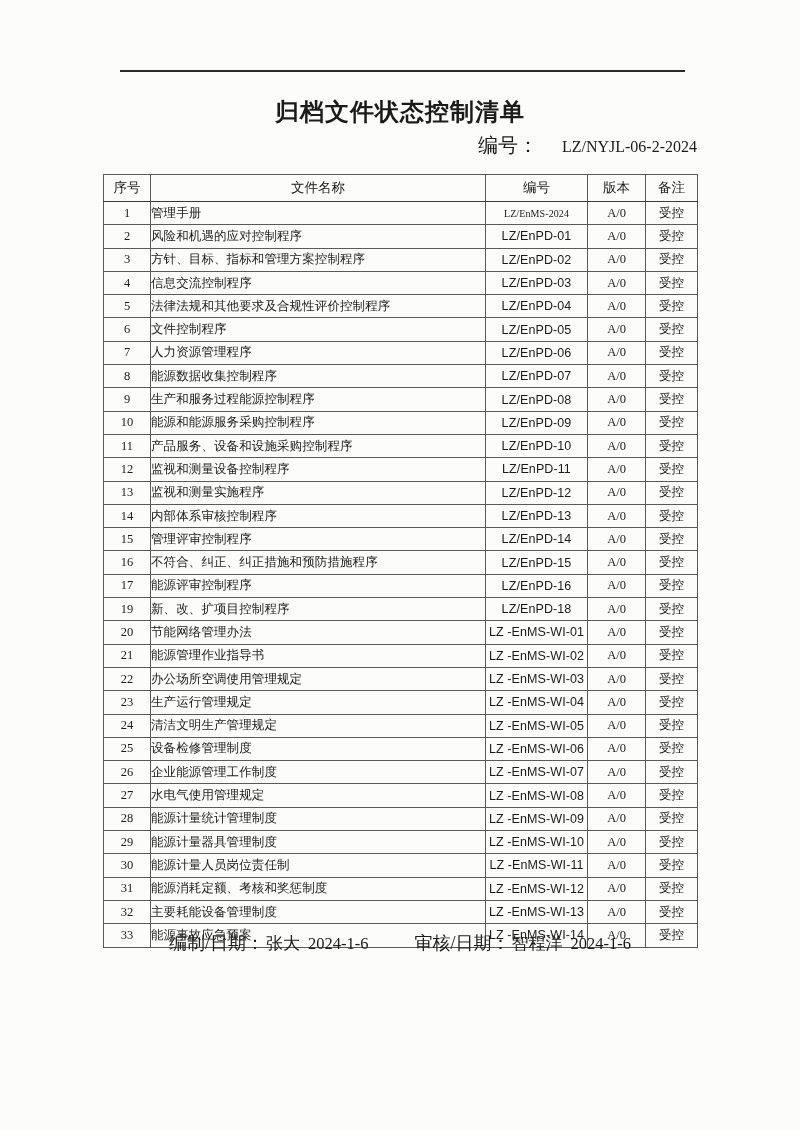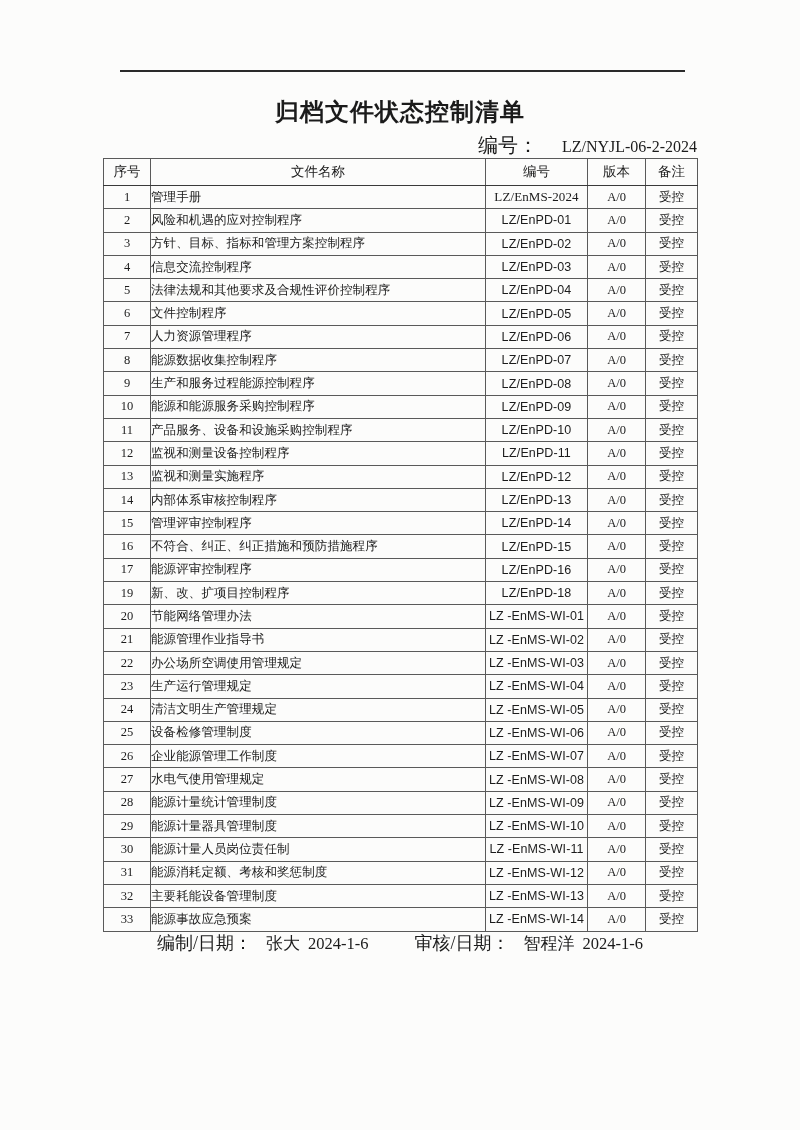--- a/index.html
+++ b/index.html
@@ -68,21 +68,21 @@
   .doc-number .value {
     font-family: "Liberation Serif", "DejaVu Serif", serif;
     font-size: 16px;
     margin-left: 24px;
   }
 
   
   .table-wrap {
     position: absolute;
     left: 103px;
-    top: 158px;
+    top: 174px;
     width: 594px;
   }
   table.doc-table {
     border-collapse: collapse;
     width: 594px;
     table-layout: fixed;
     border-top: 1.6px solid #2b2b2b;
     border-bottom: 1.6px solid #2b2b2b;
     border-left: 1.6px solid #2b2b2b;
     border-right: 1.6px solid #2b2b2b;
@@ -125,21 +125,21 @@
     letter-spacing: 0.1px;
   }
   td.code {
     text-align: center;
     font-family: "Liberation Sans", "DejaVu Sans", sans-serif;
     font-size: 11.3px;
     letter-spacing: 0.1px;
   }
   td.code.serif-code {
     font-family: "Liberation Serif", "DejaVu Serif", serif;
-    font-size: 13px;
+    font-size: 10px;
   }
   td.ver {
     text-align: center;
     font-family: "Liberation Serif", "DejaVu Serif", serif;
     font-size: 12.3px;
   }
   td.remark {
     text-align: center;
     font-family: "Liberation Sans", "DejaVu Sans", sans-serif;
     font-size: 12.5px;
@@ -165,21 +165,21 @@
     white-space: nowrap;
   }
   .sig-block.prepared { margin-right: 46px; }
   .sig-label {
     font-family: "Liberation Serif", "DejaVu Serif", serif;
     font-size: 18px;
   }
   .sig-person {
     font-family: "Liberation Serif", "DejaVu Serif", serif;
     font-size: 17px;
-    margin-left: 14px;
+    margin-left: 2px;
   }
   .sig-date {
     font-family: "Liberation Serif", "DejaVu Serif", serif;
     font-size: 16.5px;
     margin-left: 8px;
   }
 </style>
 </head>
 <body>
 

